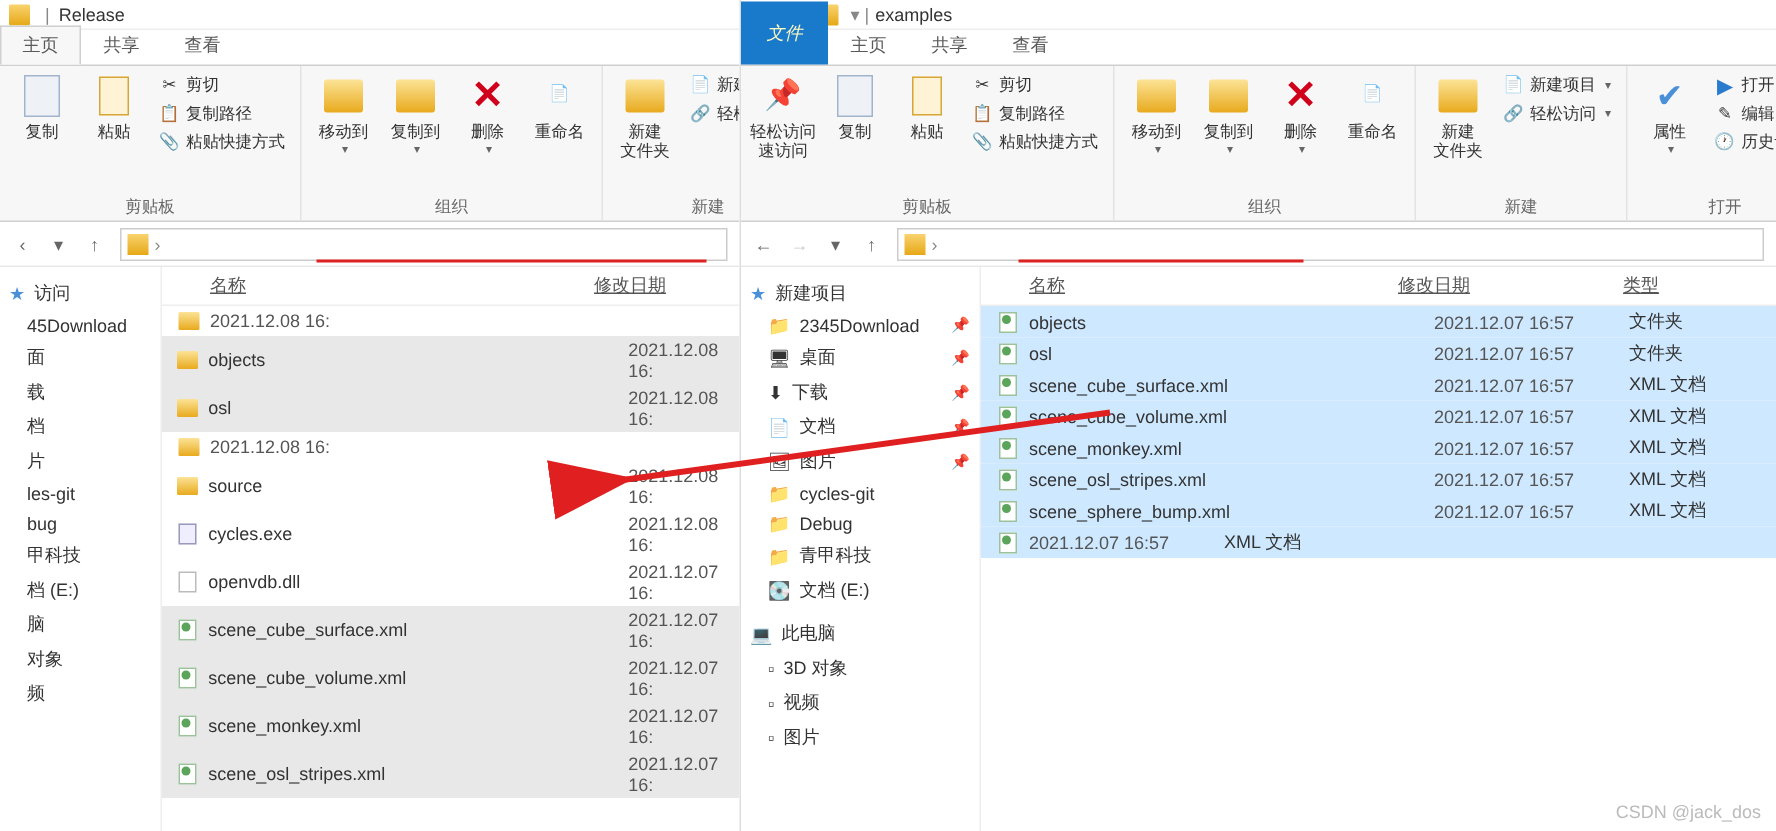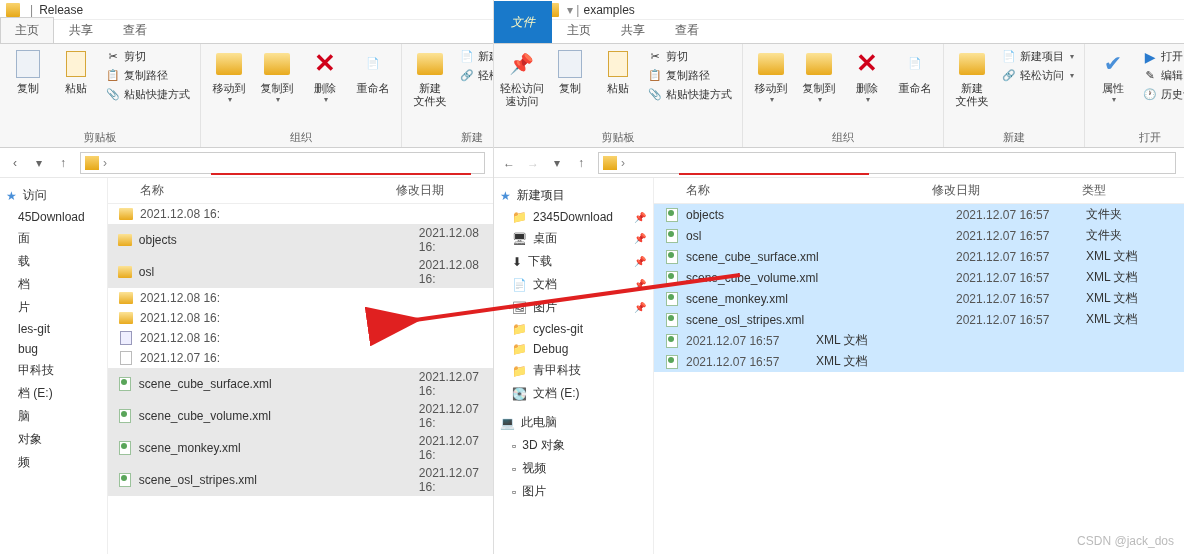--- a/index.html
+++ b/index.html
@@ -39,21 +39,21 @@
 
 .content { display:flex; height:calc(100% - 178px); }
 .sidebar { width:108px; border-right:1px solid #eee; overflow:hidden; padding:6px 0; }
 .sidebar .star { color:#4a90d9; }
 .sb-item { display:flex; align-items:center; gap:6px; padding:3px 6px; cursor:pointer; white-space:nowrap; }
 .sb-item .pin { margin-left:auto; color:#888; font-size:10px; }
 .sb-group { margin-bottom:6px; }
 .sb-indent { padding-left:18px; }
 
 .file-area { flex:1; display:flex; flex-direction:column; overflow:hidden; }
-.cols { display:flex; border-bottom:1px solid #eee; color:#555; font-size:12px; }
+.cols { display:flex; border-bottom:1px solid #eee; color:#555; font-size:12px;text-decoration:underline; }
 .cols div { padding:4px 8px; }
 .rows { flex:1; overflow-y:auto; }
 .row { display:flex; align-items:center; padding:2px 0; cursor:pointer; }
 .row.sel-gray { background:#e8e8e8; }
 .row.sel-blue { background:#cde8ff; }
 .row .ico { width:16px; height:16px; margin:0 6px 0 10px; display:flex; align-items:center; justify-content:center; }
 .row .name { flex:0 0 auto; }
 .row .date { color:#555; }
 
 .fico-folder { width:14px; height:12px; background:linear-gradient(#fce396,#e8aa1e); border-radius:1px; }
@@ -229,32 +229,35 @@
           <div class="row ">
     <div class="ico">
               <div class="fico-folder"></div>
             </div>
     <div class="date">2021.12.08 16:</div>
           </div>
           <div class="row ">
     <div class="ico">
               <div class="fico-folder"></div>
             </div>
+    <div class="name" style="width:280px">source</div>
     <div class="date">2021.12.08 16:</div>
           </div>
           <div class="row ">
     <div class="ico">
               <div class="fico-exe"></div>
             </div>
+    <div class="name" style="width:280px">cycles.exe</div>
     <div class="date">2021.12.08 16:</div>
           </div>
           <div class="row ">
     <div class="ico">
               <div class="fico-dll"></div>
             </div>
+    <div class="name" style="width:280px">openvdb.dll</div>
     <div class="date">2021.12.07 16:</div>
           </div>
           <div class="row sel-gray">
     <div class="ico">
               <div class="fico-xml"></div>
             </div>
     <div class="name" style="width:280px">scene_cube_surface.xml</div>
     <div class="date">2021.12.07 16:</div>
           </div>
           <div class="row sel-gray">
@@ -541,20 +544,21 @@
               <div class="fico-xml"></div>
             </div>
     <div class="name" style="width:270px">scene_osl_stripes.xml</div>
     <div class="date" style="width:130px">2021.12.07 16:57</div>
     <div class="type">XML 文档</div>
           </div>
           <div class="row sel-blue">
     <div class="ico">
               <div class="fico-xml"></div>
             </div>
+    <div class="name" style="width:270px">scene_sphere_bump.xml</div>
     <div class="date" style="width:130px">2021.12.07 16:57</div>
     <div class="type">XML 文档</div>
           </div>
           <div class="row sel-blue">
     <div class="ico">
               <div class="fico-xml"></div>
             </div>
     <div class="date" style="width:130px">2021.12.07 16:57</div>
     <div class="type">XML 文档</div>
           </div>

